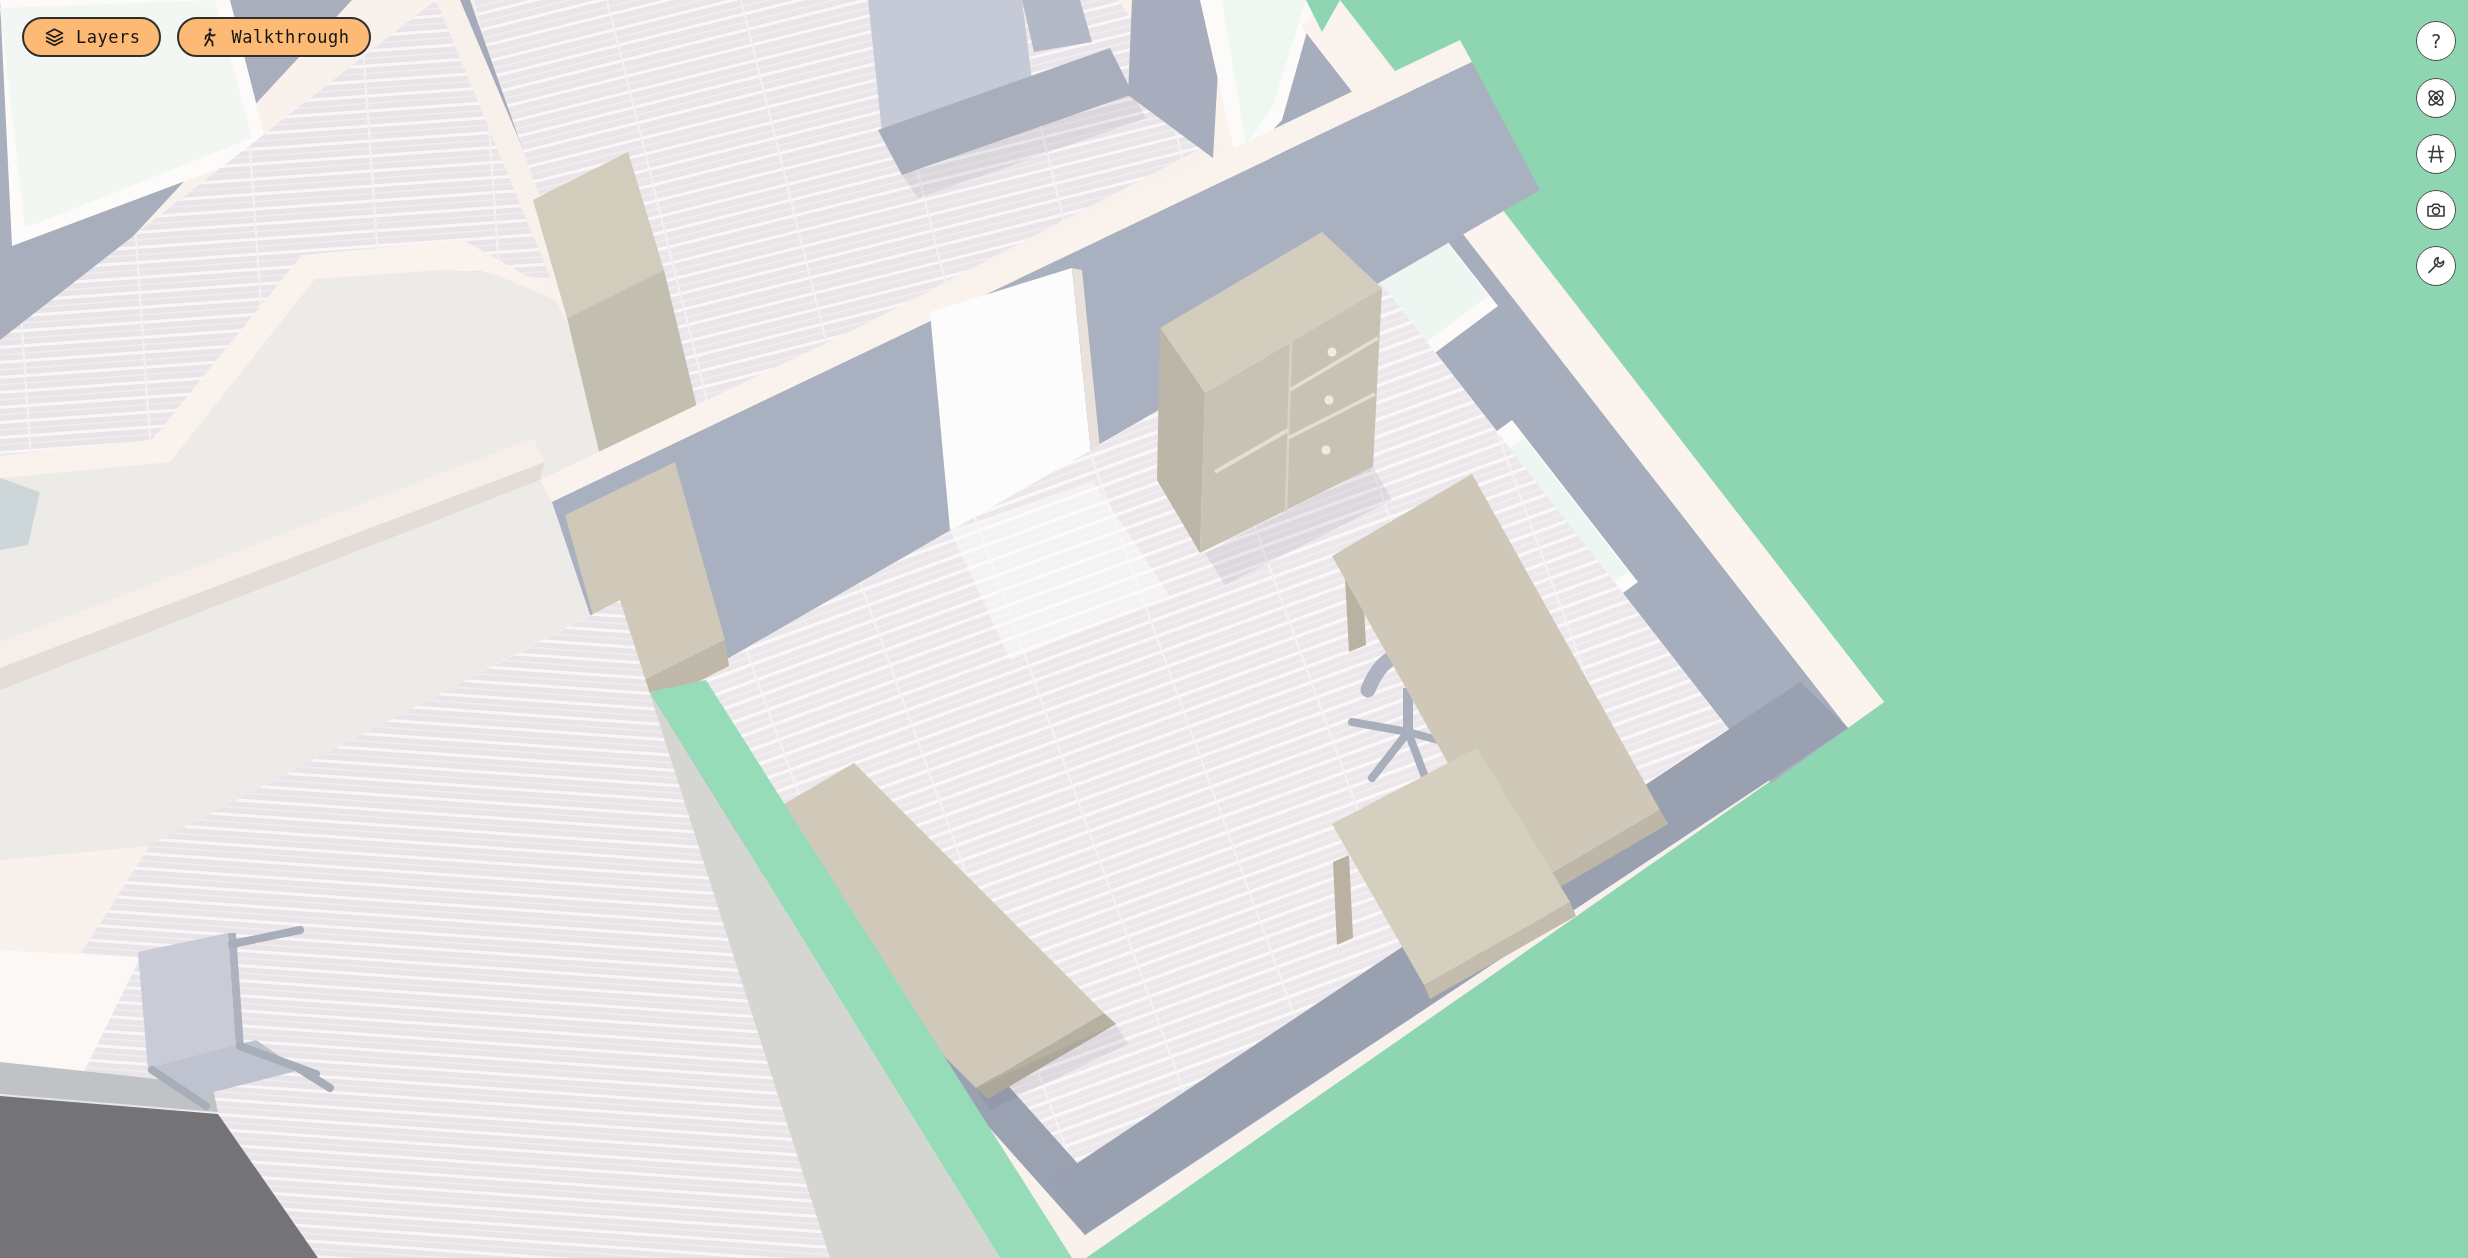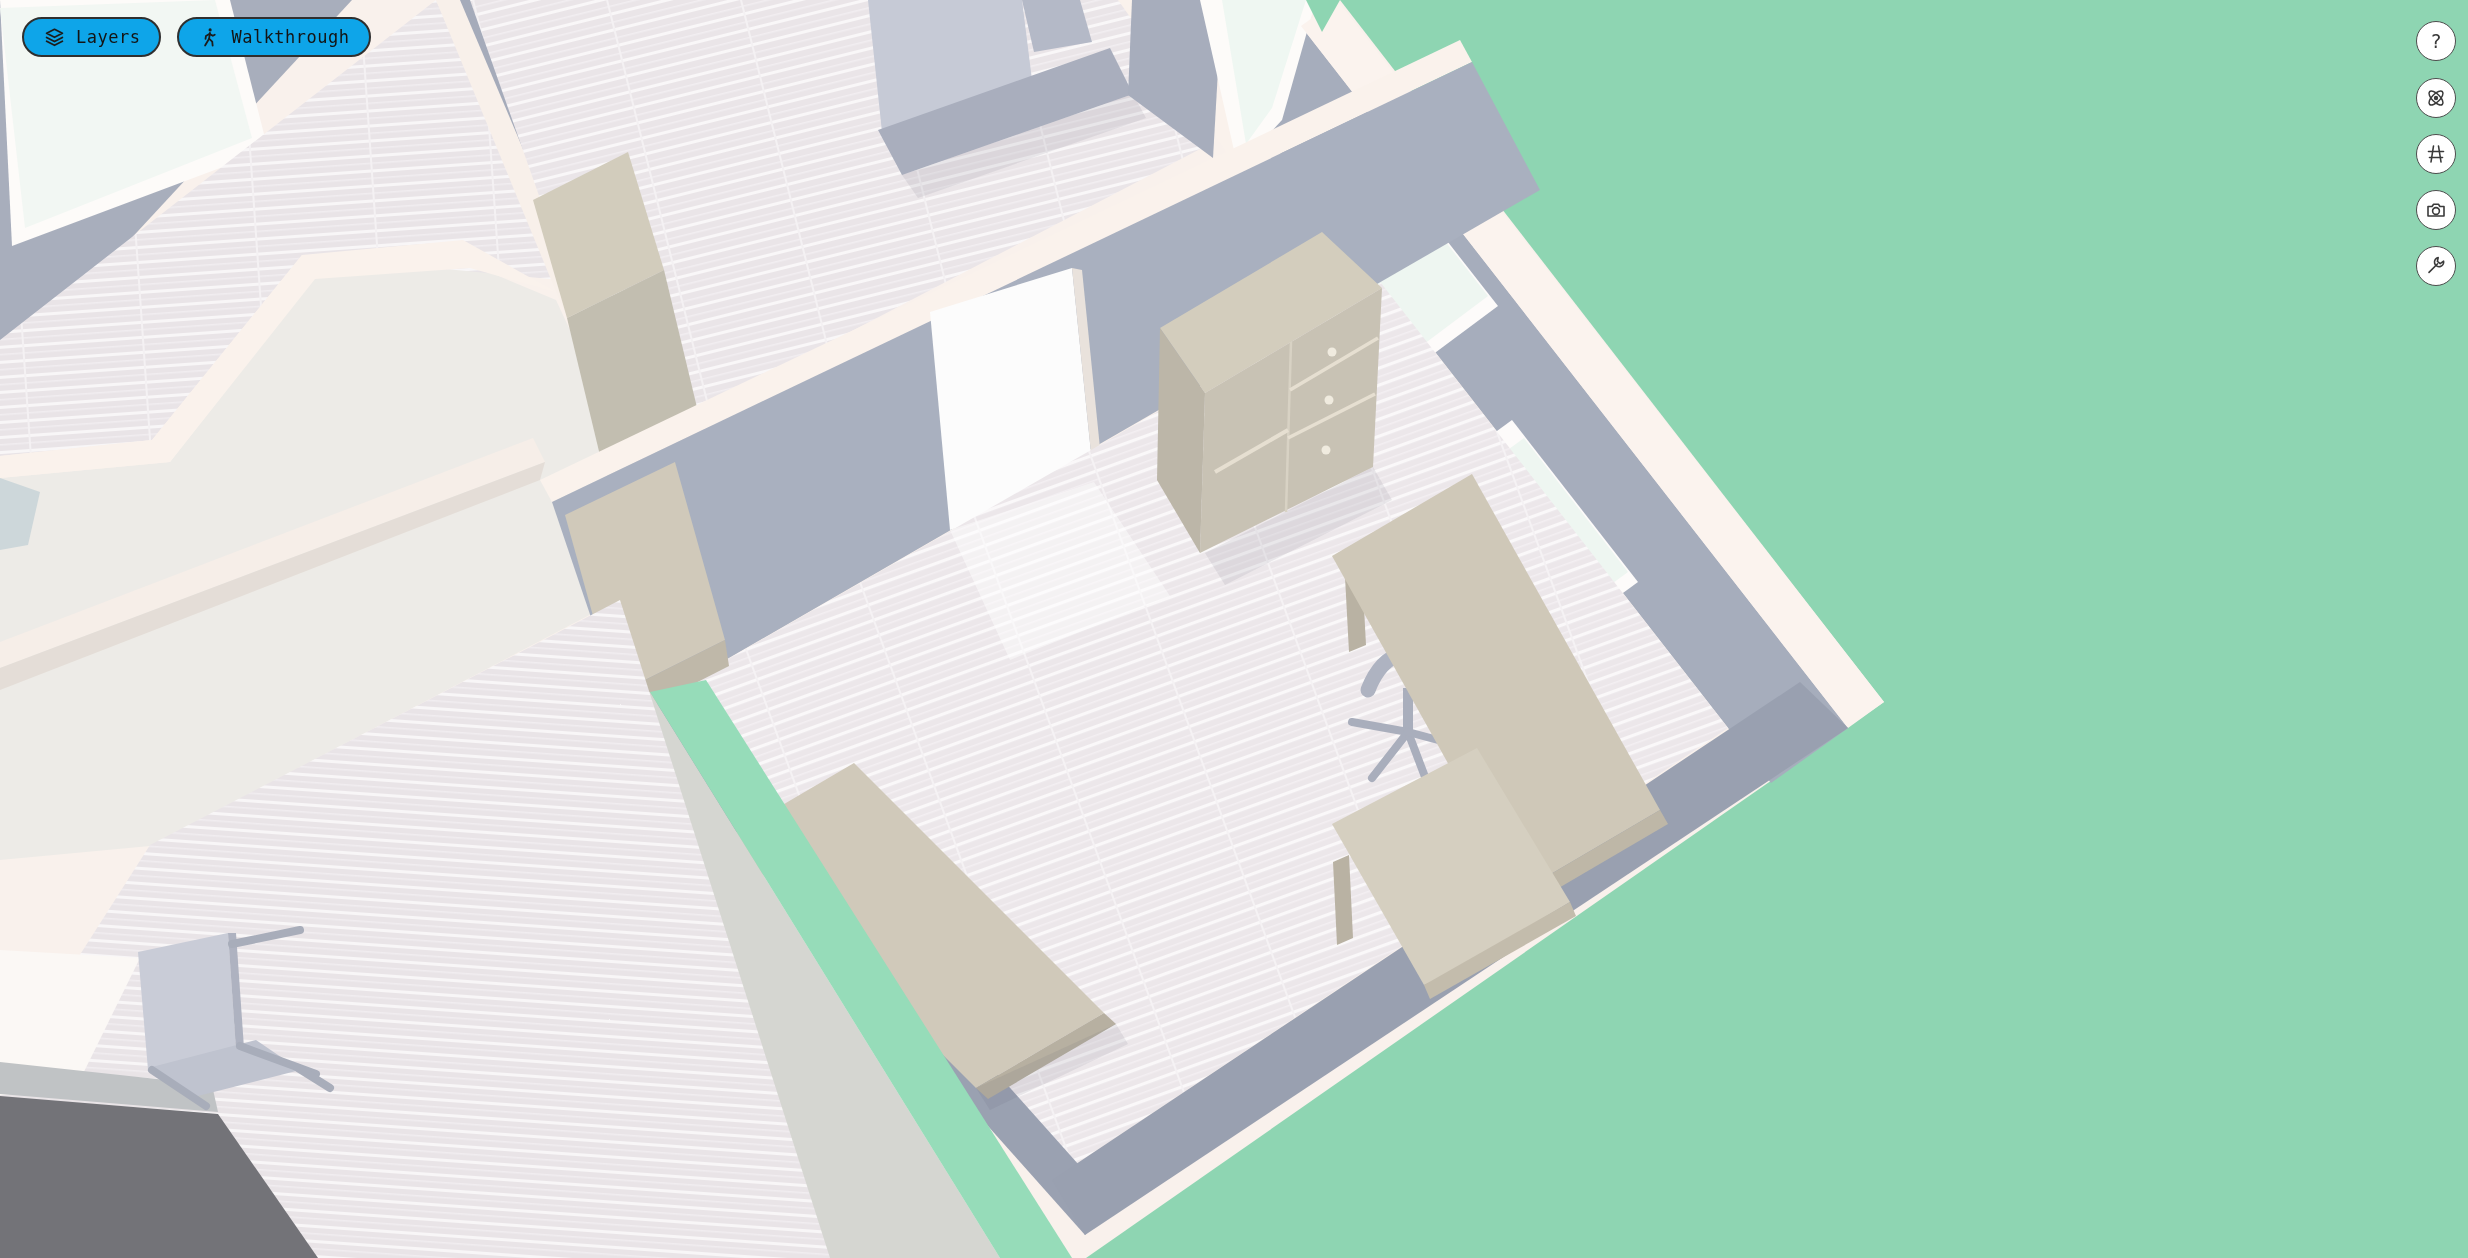--- a/index.html
+++ b/index.html
@@ -11,21 +11,21 @@
     font-family:"DejaVu Sans Mono","Liberation Mono",monospace;
   }
   #scene-wrap{position:absolute;inset:0;}
   #scene-wrap svg{display:block;width:2468px;height:1258px;}
 
   
   .toolbar{position:absolute;top:17px;left:22px;display:flex;gap:16px;z-index:10;}
   .pill{
     display:flex;align-items:center;gap:11px;
     height:40px;padding:0 19px;
-    background:#0ea5e9;border:2px solid #2f2f2f;border-radius:22px;
+    background:#fdba74;border:2px solid #2f2f2f;border-radius:22px;
     font-size:17px;font-weight:500;color:#141414;letter-spacing:.5px;
     cursor:pointer;box-sizing:border-box;white-space:nowrap;
   }
   .pill .ic{display:flex;align-items:center;justify-content:center;width:22px;height:22px;}
 
   
   .circ{
     position:absolute;left:2416px;width:40px;height:40px;border-radius:50%;
     background:#ffffff;border:1.6px solid #4c4c4c;box-sizing:border-box;
     display:flex;align-items:center;justify-content:center;

